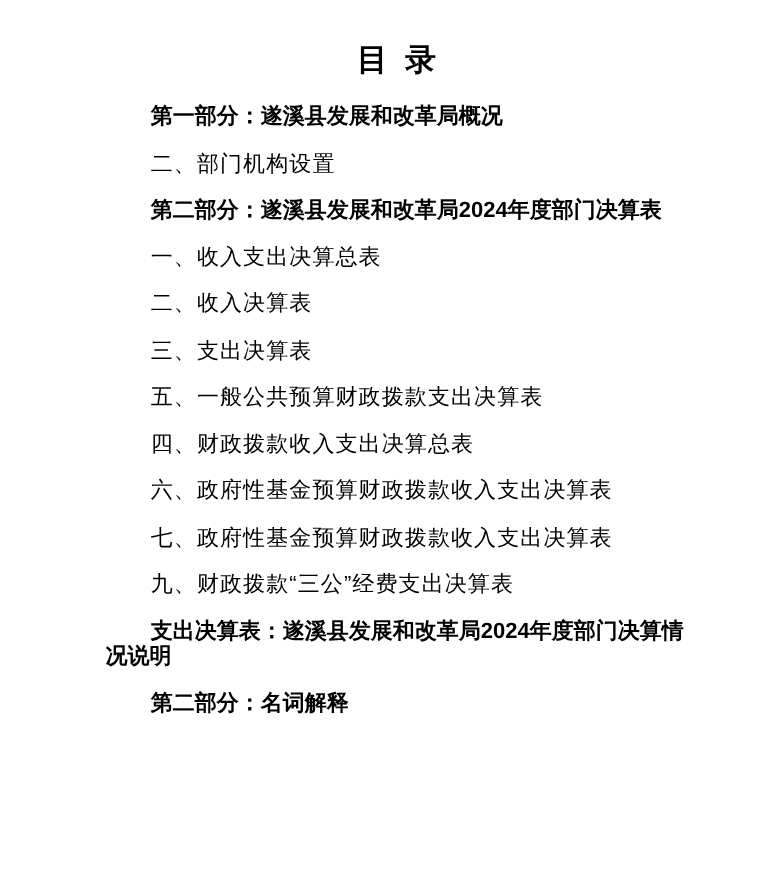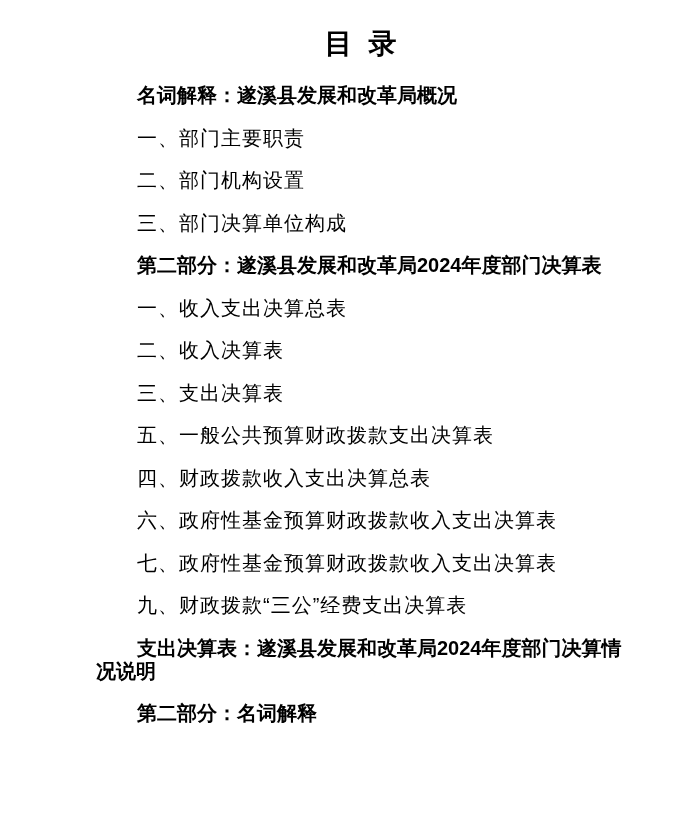--- a/index.html
+++ b/index.html
@@ -11,21 +11,21 @@
     height: 814px;
     background: #ffffff;
     color: #000000;
     font-family: "Liberation Sans", sans-serif;
     overflow: hidden;
   }
   .doc {
     box-sizing: border-box;
     width: 697px;
     height: 814px;
-    padding: 29px 71px 0 96px;
+    padding: 40px 71px 0 96px;
   }
   .doc-title {
     margin: 0 0 25px 0;
     font-size: 28px;
     line-height: 30px;
     font-weight: 700;
     text-align: center;
     word-spacing: 6px;
     letter-spacing: 1px;
   }
@@ -48,24 +48,22 @@
   .toc-line.item {
     letter-spacing: 1px;
   }
 </style>
 </head>
 <body>
 
 <div class="doc">
   <h1 class="doc-title">目 录</h1>
   <div class="toc">
-      <p class="toc-line heading">名词解释：遂溪县发展和改革局概况</p>
-      <p class="toc-line item">一、部门主要职责</p>
+      <p class="toc-line heading">第一部分：遂溪县发展和改革局概况</p>
       <p class="toc-line item">二、部门机构设置</p>
-      <p class="toc-line item">三、部门决算单位构成</p>
       <p class="toc-line heading">第二部分：遂溪县发展和改革局2024年度部门决算表</p>
       <p class="toc-line item">一、收入支出决算总表</p>
       <p class="toc-line item">二、收入决算表</p>
       <p class="toc-line item">三、支出决算表</p>
       <p class="toc-line item">五、一般公共预算财政拨款支出决算表</p>
       <p class="toc-line item">四、财政拨款收入支出决算总表</p>
       <p class="toc-line item">六、政府性基金预算财政拨款收入支出决算表</p>
       <p class="toc-line item">七、政府性基金预算财政拨款收入支出决算表</p>
       <p class="toc-line item">九、财政拨款“三公”经费支出决算表</p>
       <p class="toc-line heading">支出决算表：遂溪县发展和改革局2024年度部门决算情况说明</p>

